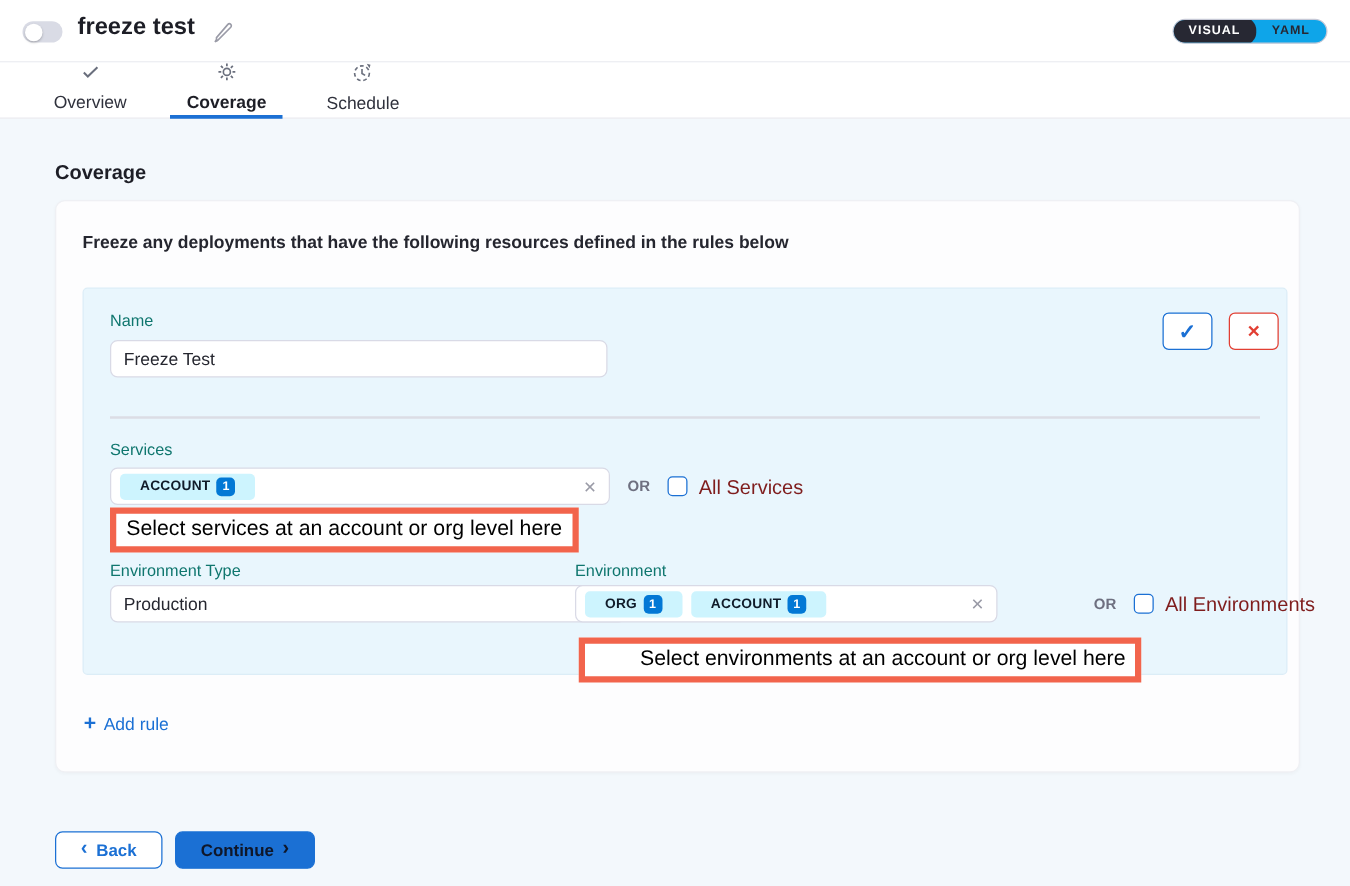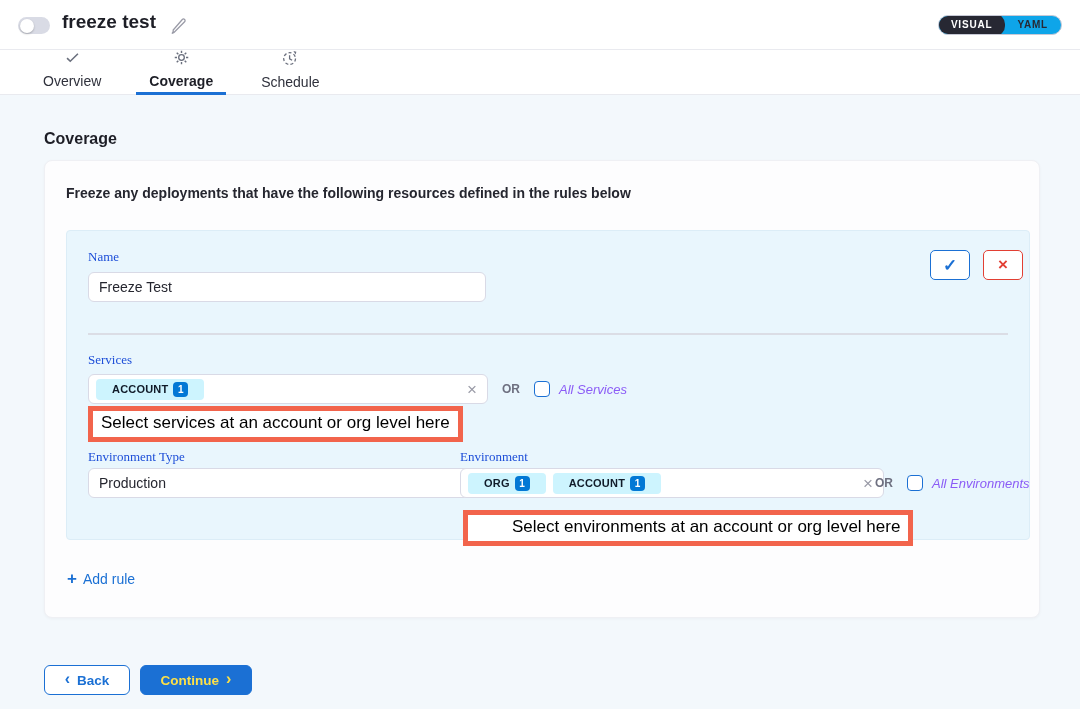--- a/index.html
+++ b/index.html
@@ -24,51 +24,51 @@
   .tab.active { font-weight:700; color:#1d1e26; }
   .tab.active::after { content:""; position:absolute; left:0; right:0; bottom:-1px; height:3px; background:#1b70d4; }
 
   
   .section-title { position:absolute; left:44px; top:130px; font-size:16px; font-weight:700; color:#1d1e26; }
   .card { position:absolute; left:44px; top:160px; width:996px; height:458px; background:#fdfdfe; border:1px solid #eff0f4; border-radius:8px; box-shadow:0 1px 3px rgba(40,41,61,.04); }
   .card-desc { position:absolute; left:66px; top:185px; font-size:14px; font-weight:700; color:#25262f; }
 
   .rule-card { position:absolute; left:66px; top:230px; width:964px; height:310px; background:#e9f6fd; border:1px solid #dcedf7; border-radius:4px; }
 
-  .field-label { position:absolute; font-size:13px; color:#1d4ed8;font-family:Liberation Serif, serif; }
+  .field-label { position:absolute; font-size:13px; color:#0f766e; }
   .text-input { position:absolute; height:30px; background:#fff; border:1px solid #d9dae6; border-radius:6px; font-family:"Liberation Sans",sans-serif; font-size:14px; color:#25262f; padding:0 10px; outline:none; }
 
   .iconbtn { position:absolute; width:40px; height:30px; background:#fff; border-radius:5px; display:flex; align-items:center; justify-content:center; font-size:17px; font-weight:700; cursor:pointer; }
   .iconbtn.confirm { border:1px solid #1b70d4; color:#1b70d4; }
   .iconbtn.cancel { border:1px solid #e23f33; color:#e23f33; }
 
   .divider { position:absolute; left:88px; top:333px; width:920px; height:2px; background:#dbdde5; }
 
   .chips-input { position:absolute; height:30px; background:#fff; border:1px solid #d9dae6; border-radius:6px; display:flex; align-items:center; padding:0 10px 0 7px; gap:7px; }
   .chip { display:inline-flex; align-items:center; gap:5px; background:#cdf4fe; border-radius:4px; padding:3px 16px; font-size:11px; font-weight:700; letter-spacing:.2px; color:#101b29; }
   .chip .count { min-width:15px; height:15px; background:#0278d5; border-radius:4px; color:#fff; font-size:10px; font-weight:700; display:inline-flex; align-items:center; justify-content:center; padding:0 3px; }
   .clear-x { margin-left:auto; color:#9a9ba7; font-size:17px; line-height:1; cursor:pointer; }
 
   .or-label { position:absolute; font-size:12px; font-weight:600; color:#6e7080; }
   .checkbox { position:absolute; width:16px; height:16px; background:#fff; border:1.6px solid #1b70d4; border-radius:4px; cursor:pointer; }
-  .check-label { position:absolute; font-size:13px; color:#8b5cf6;font-style:italic; }
+  .check-label { position:absolute; font-size:16px; color:#7f1d1d; }
 
   .select { display:flex; align-items:center; cursor:pointer; }
   .select .sel-value { flex:1; }
   .select .chev { display:flex; align-items:center; }
 
   .annotation { position:absolute; background:#fff; border:5px solid #f2644c; padding:2px 8px 4px 8px; font-size:17px; font-weight:500; color:#000; white-space:nowrap; }
 
   .add-rule { position:absolute; left:67px; top:570px; display:flex; align-items:center; gap:6px; color:#1b70d4; cursor:pointer; }
   .add-rule .plus { font-size:17px; font-weight:600; line-height:1; }
   .add-rule .lbl { font-size:14px; font-weight:500; }
 
   .btn { position:absolute; top:665px; height:30px; border-radius:6px; display:flex; align-items:center; justify-content:center; gap:7px; font-size:13.5px; font-weight:700; cursor:pointer; }
   .btn-back { left:44px; width:86px; background:#fff; border:1px solid #1b70d4; color:#1b70d4; }
-  .btn-continue { left:140px; width:112px; background:#1b70d4; border:1px solid #1b70d4; color:#fde047; }
+  .btn-continue { left:140px; width:112px; background:#1b70d4; border:1px solid #1b70d4; color:#0f172a; }
   .btn .chevron { font-size:16px; font-weight:700; margin-top:-2px; }
 </style>
 </head>
 <body>
 
 <div class="app">
 
   <div class="topbar">
     <div class="toggle">
       <div class="knob"></div>
@@ -152,21 +152,21 @@
   <div class="text-input select" style="left:88px; top:468px; width:413px;">
     <span class="sel-value">Production</span>
     <span class="chev">
       <svg width="12" height="8" viewBox="0 0 12 8" fill="none">
           <path d="M2 2l4 4 4-4" stroke="#9a9ba7" stroke-width="1.6" fill="none"></path>
         </svg>
     </span>
   </div>
 
   <div class="field-label" style="left:460px; top:449px;">Environment</div>
-  <div class="chips-input" style="left:460px; top:468px; width:424px;">
+  <div class="chips-input" style="left:460px; top:468px; width:338px;">
     <span class="chip">
       <span>ORG</span>
       <span class="count">1</span>
     </span>
     <span class="chip">
       <span>ACCOUNT</span>
       <span class="count">1</span>
     </span>
     <span class="clear-x">×</span>
   </div>

